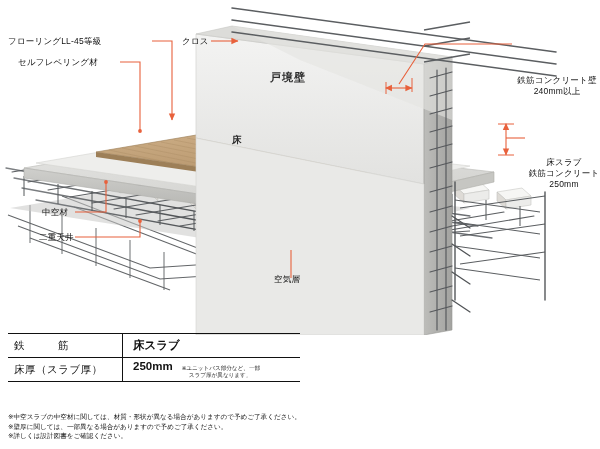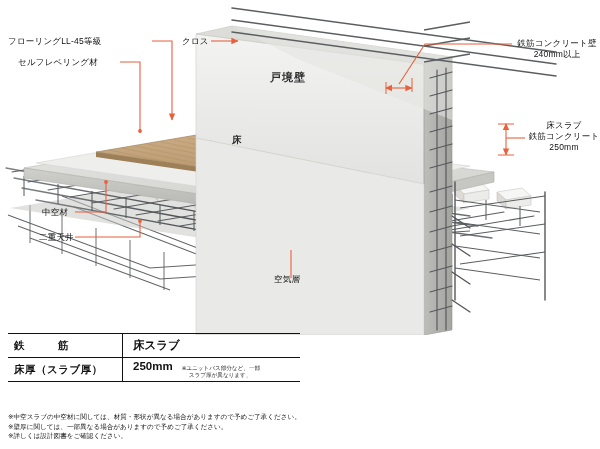--- a/index.html
+++ b/index.html
@@ -12,32 +12,32 @@
 
   
   #diagram{position:absolute;left:0;top:0;width:600px;height:330px;}
   #diagram svg{position:absolute;left:0;top:0;}
 
   
   .lbl{
     position:absolute;font-size:8.5px;line-height:11px;color:#111;
     white-space:nowrap;letter-spacing:.2px;
   }
-  .lbl.c{text-align:center;}
+  .lbl.c{text-align:center;margin-top:37px;}
   .lbl-big{font-size:11px;font-weight:bold;color:#2c2c2c;letter-spacing:1px;}
   .lbl-mid{font-size:9.5px;font-weight:bold;color:#2c2c2c;letter-spacing:1px;}
 
   
   #spec{position:absolute;left:8px;top:333px;width:292px;}
   #spec table{border-collapse:collapse;width:292px;}
   #spec tr{border-bottom:1px solid #111;}
   #spec tr:first-child{border-top:1px solid #111;}
   #spec th,#spec td{padding:0;vertical-align:middle;height:23px;}
   .th-cell{
-    width:108px;font-size:10.5px;font-weight:bold;color:#111;
+    width:108px;font-size:10.5px;font-weight:normal;color:#111;
     text-align:left;letter-spacing:.5px;padding-left:6px !important;
     border-right:1px solid #111;
   }
   .td-cell{padding-left:10px !important;font-size:11.5px;font-weight:bold;color:#111;}
   .td-inner{display:flex;align-items:baseline;}
   .td-val{font-size:11.5px;font-weight:bold;white-space:nowrap;}
   .td-note{
     font-size:5.6px;line-height:7px;font-weight:normal;color:#222;
     margin-left:9px;white-space:pre-line;text-align:left;
   }

